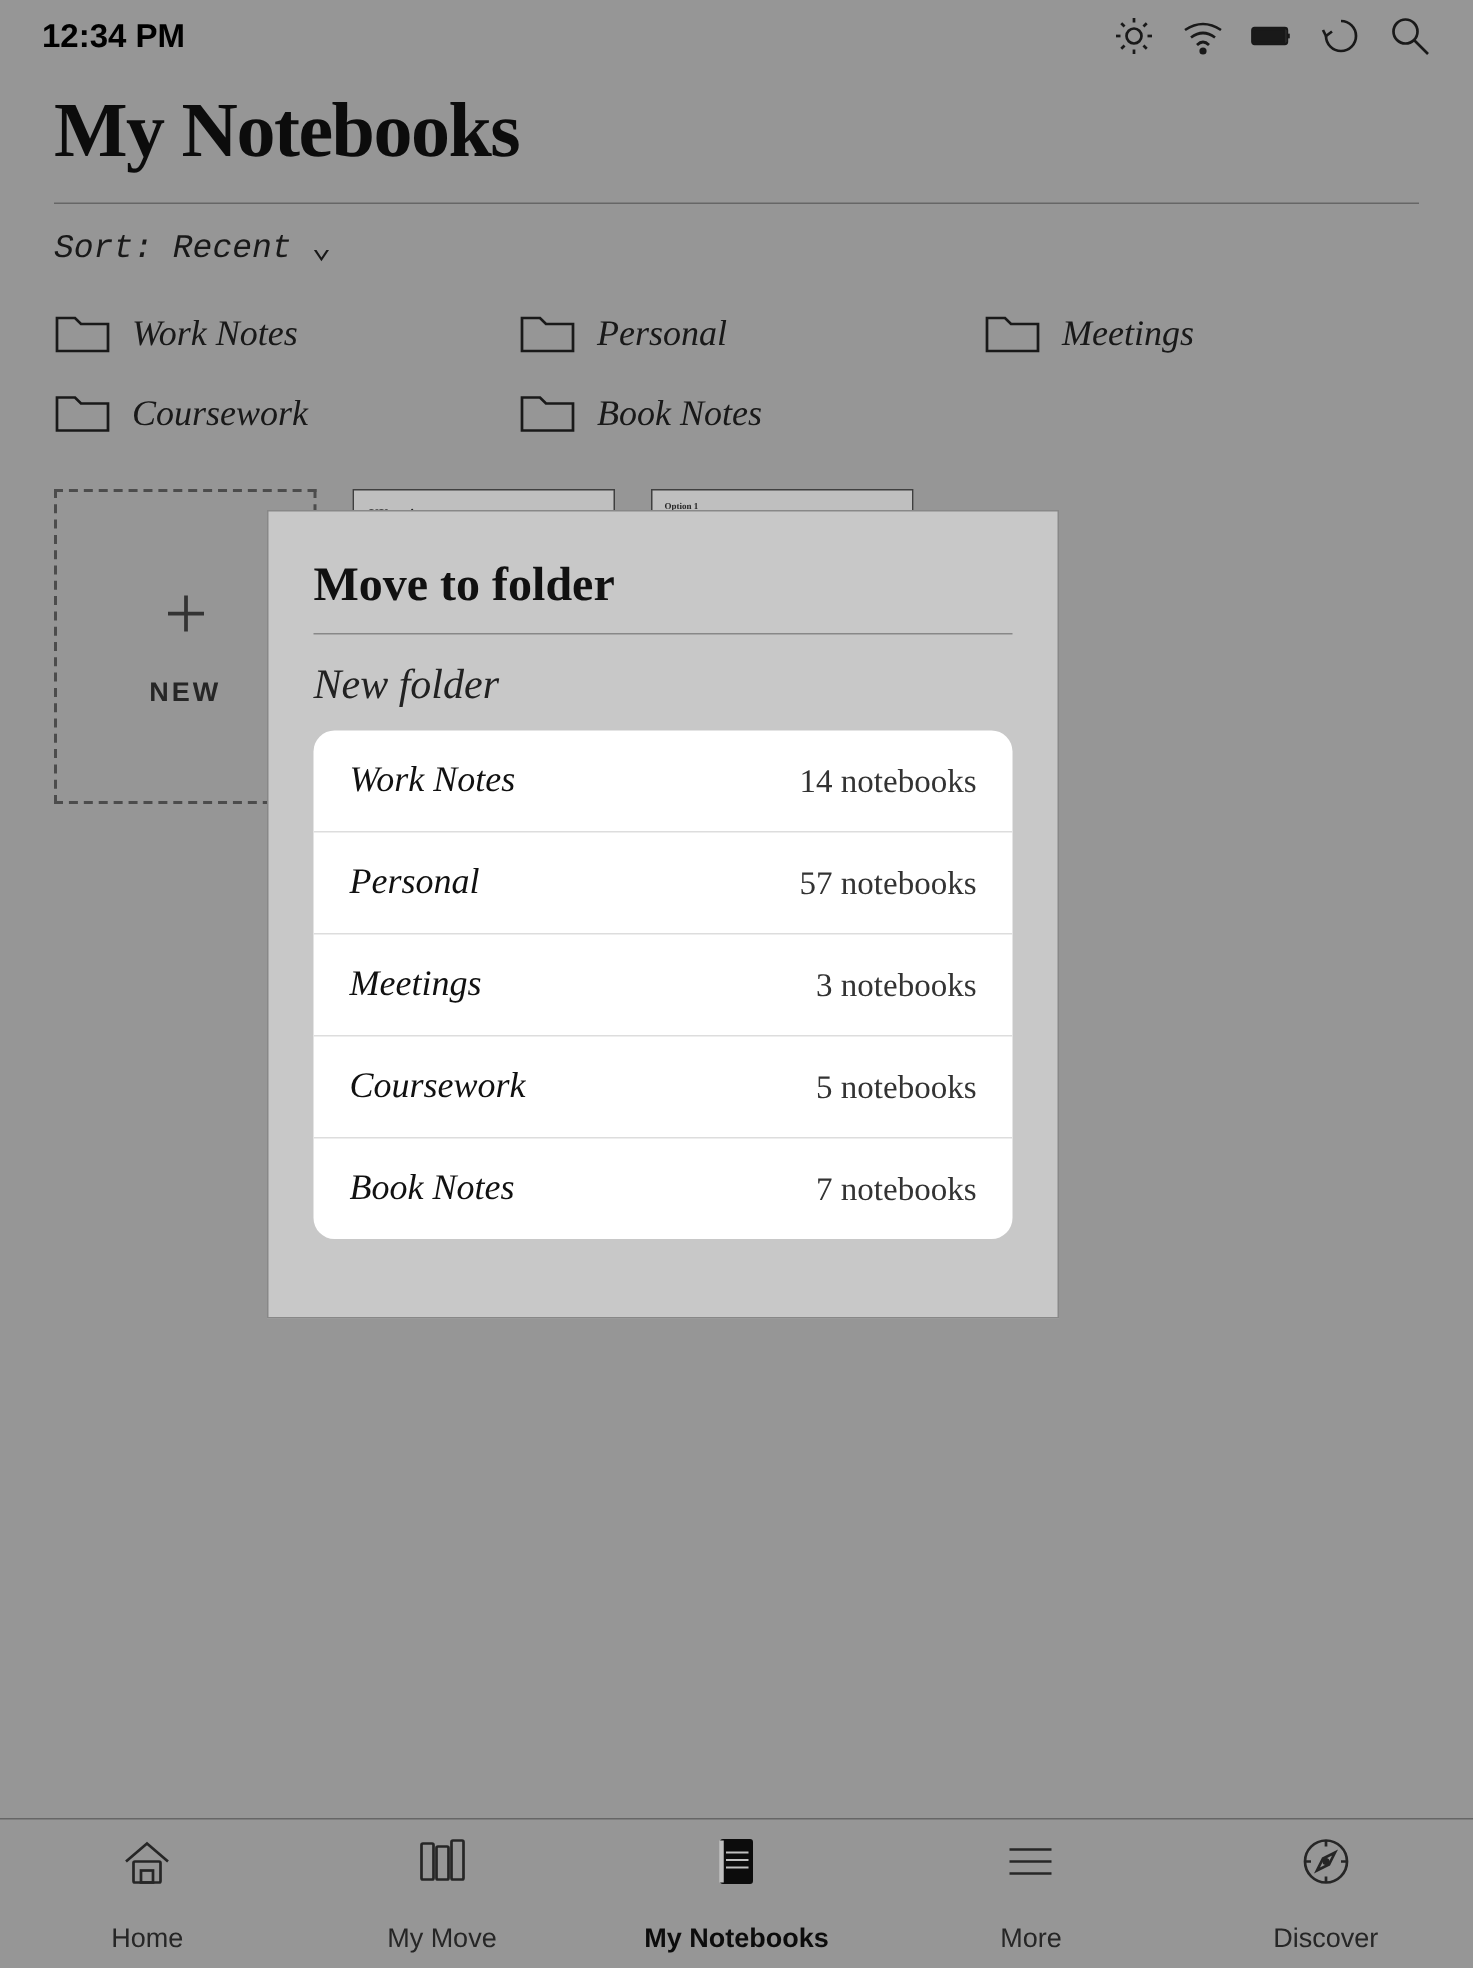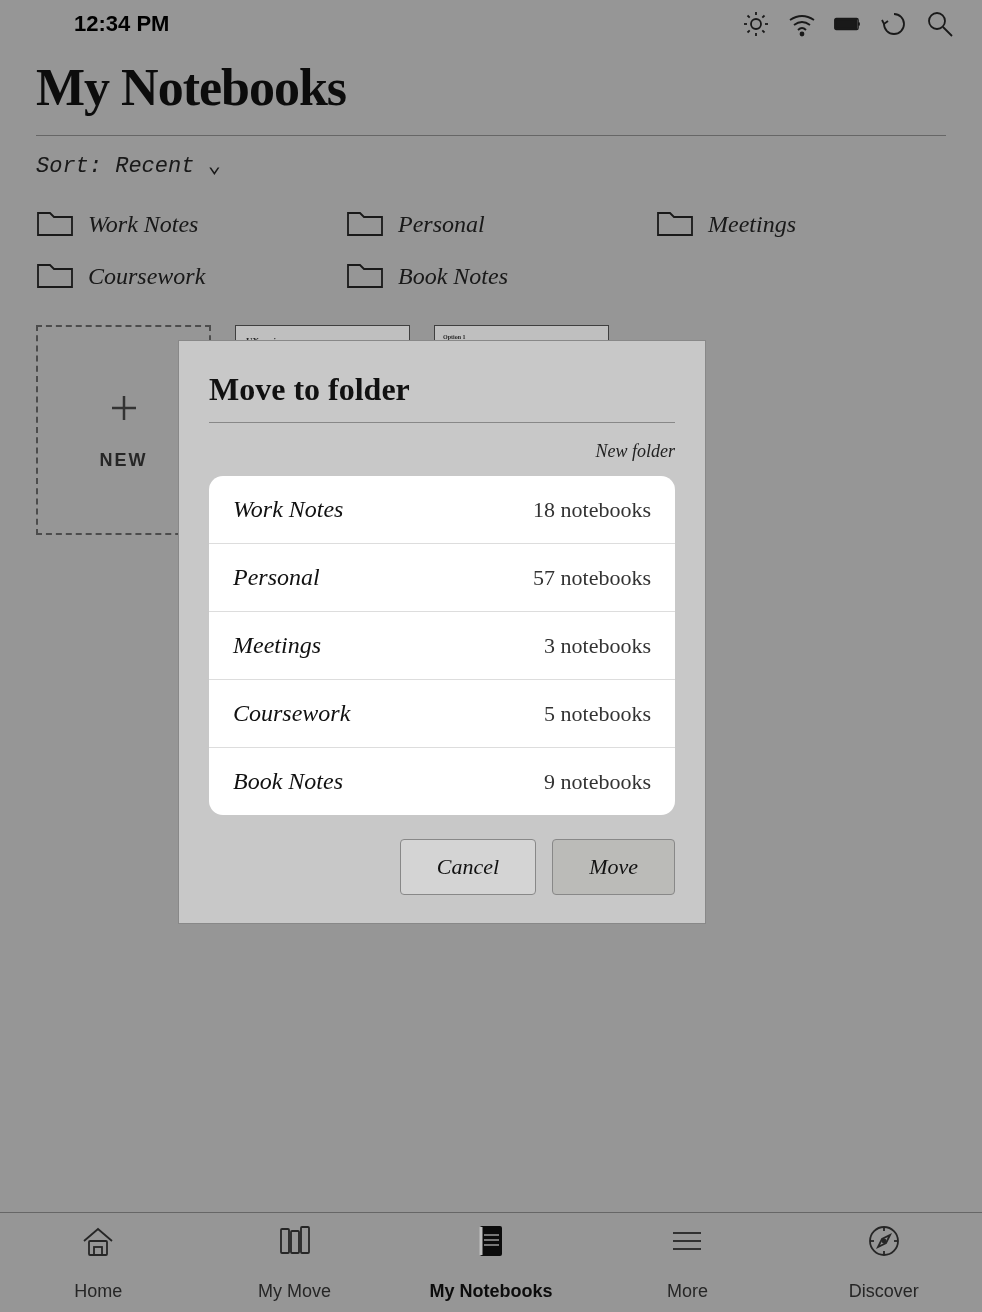--- a/index.html
+++ b/index.html
@@ -19,21 +19,20 @@
       justify-content: space-between;
       align-items: center;
       padding: 10px 28px;
       background: #c8c8c8;
     }
 
     .status-time {
       font-size: 22px;
       font-weight: bold;
       font-family: -apple-system, Arial, sans-serif;
-      margin-left: 46px;
     }
 
     .status-icons {
       display: flex;
       align-items: center;
       gap: 18px;
     }
 
     .status-icons svg {
       width: 28px;
@@ -204,25 +203,24 @@
       margin-bottom: 14px;
     }
 
     .modal-divider {
       height: 1px;
       background: #888;
       margin-bottom: 18px;
     }
 
     .new-folder-row {
-      font-size: 18px;
+      font-size: 28px;
       font-style: italic;
       color: #222;
       margin-bottom: 14px;
-      text-align: right;
     }
 
     
     .folder-list {
       background: #fff;
       border-radius: 14px;
       overflow: hidden;
       margin-bottom: 24px;
     }
 
@@ -487,44 +485,40 @@
 <div class="overlay-backdrop"></div>
 
 <div class="modal-outer">
   <h2 class="modal-title">Move to folder</h2>
   <div class="modal-divider"></div>
   <div class="new-folder-row">New folder</div>
 
   <div class="folder-list">
     <div class="folder-list-item">
       <span class="folder-list-name">Work Notes</span>
-      <span class="folder-list-count">18 notebooks</span>
+      <span class="folder-list-count">14 notebooks</span>
     </div>
     <div class="folder-list-item">
       <span class="folder-list-name">Personal</span>
       <span class="folder-list-count">57 notebooks</span>
     </div>
     <div class="folder-list-item">
       <span class="folder-list-name">Meetings</span>
       <span class="folder-list-count">3 notebooks</span>
     </div>
     <div class="folder-list-item">
       <span class="folder-list-name">Coursework</span>
       <span class="folder-list-count">5 notebooks</span>
     </div>
     <div class="folder-list-item">
       <span class="folder-list-name">Book Notes</span>
-      <span class="folder-list-count">9 notebooks</span>
-    </div>
-  </div>
-
-  <div class="modal-buttons">
-    <button class="btn">Cancel</button>
-    <button class="btn btn-move">Move</button>
-  </div>
+      <span class="folder-list-count">7 notebooks</span>
+    </div>
+  </div>
+
 </div>
 
 <div class="tab-bar">
 
   <div class="tab-item">
     <div class="tab-icon">
       <svg viewBox="0 0 36 36" fill="none" stroke="#333" stroke-width="1.8">
         <path d="M4 18 L18 6 L32 18"></path>
         <rect x="9" y="18" width="18" height="14" rx="1"></rect>
         <rect x="14" y="24" width="8" height="8"></rect>

